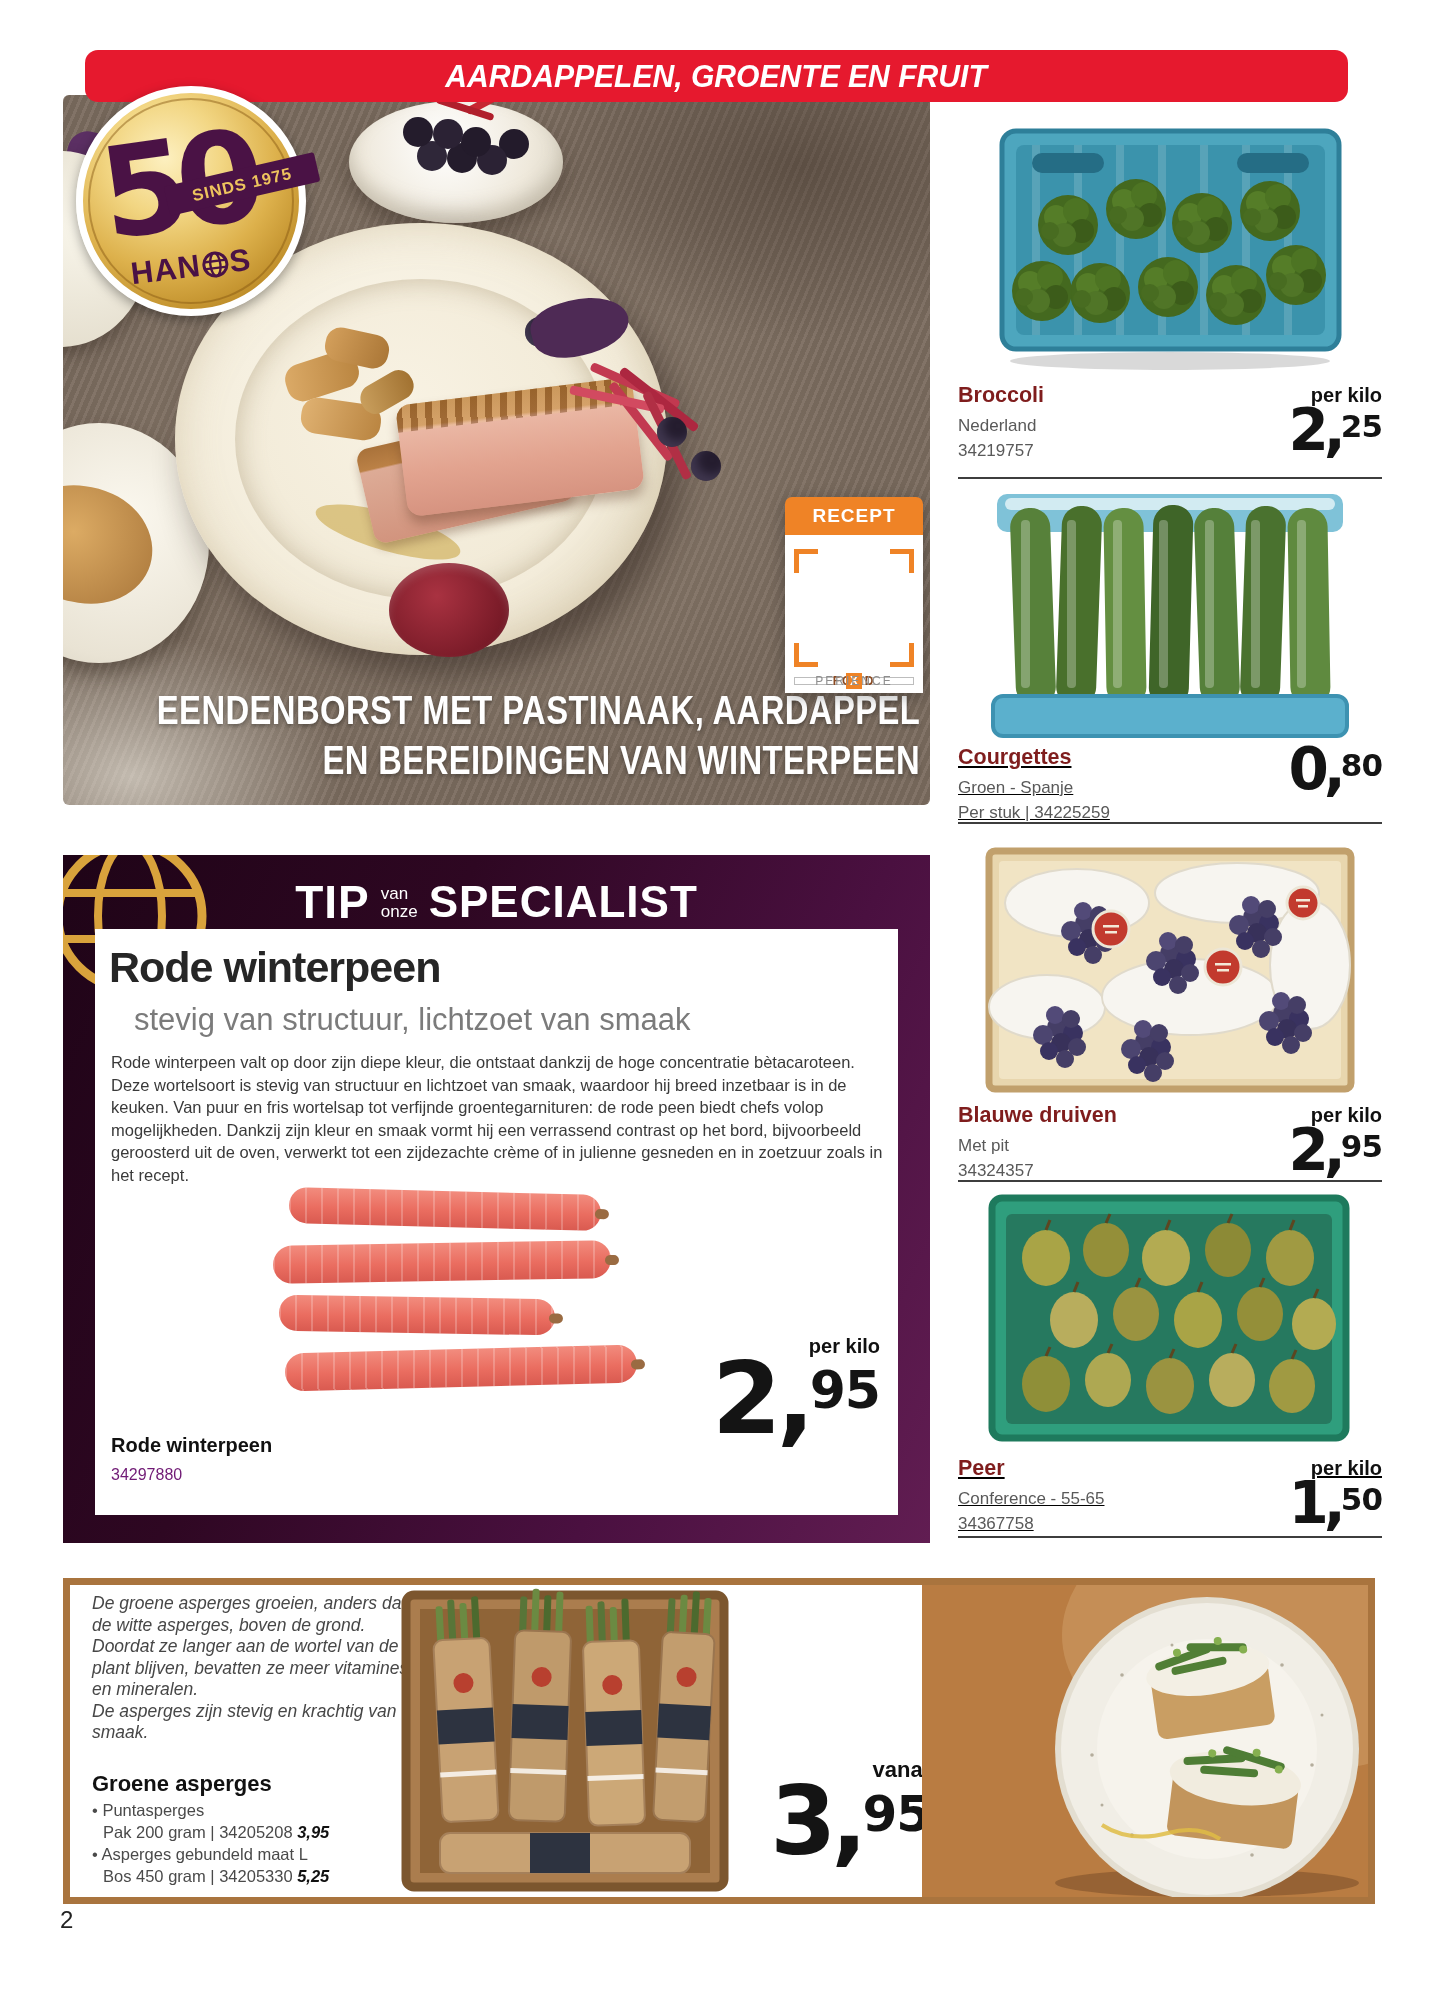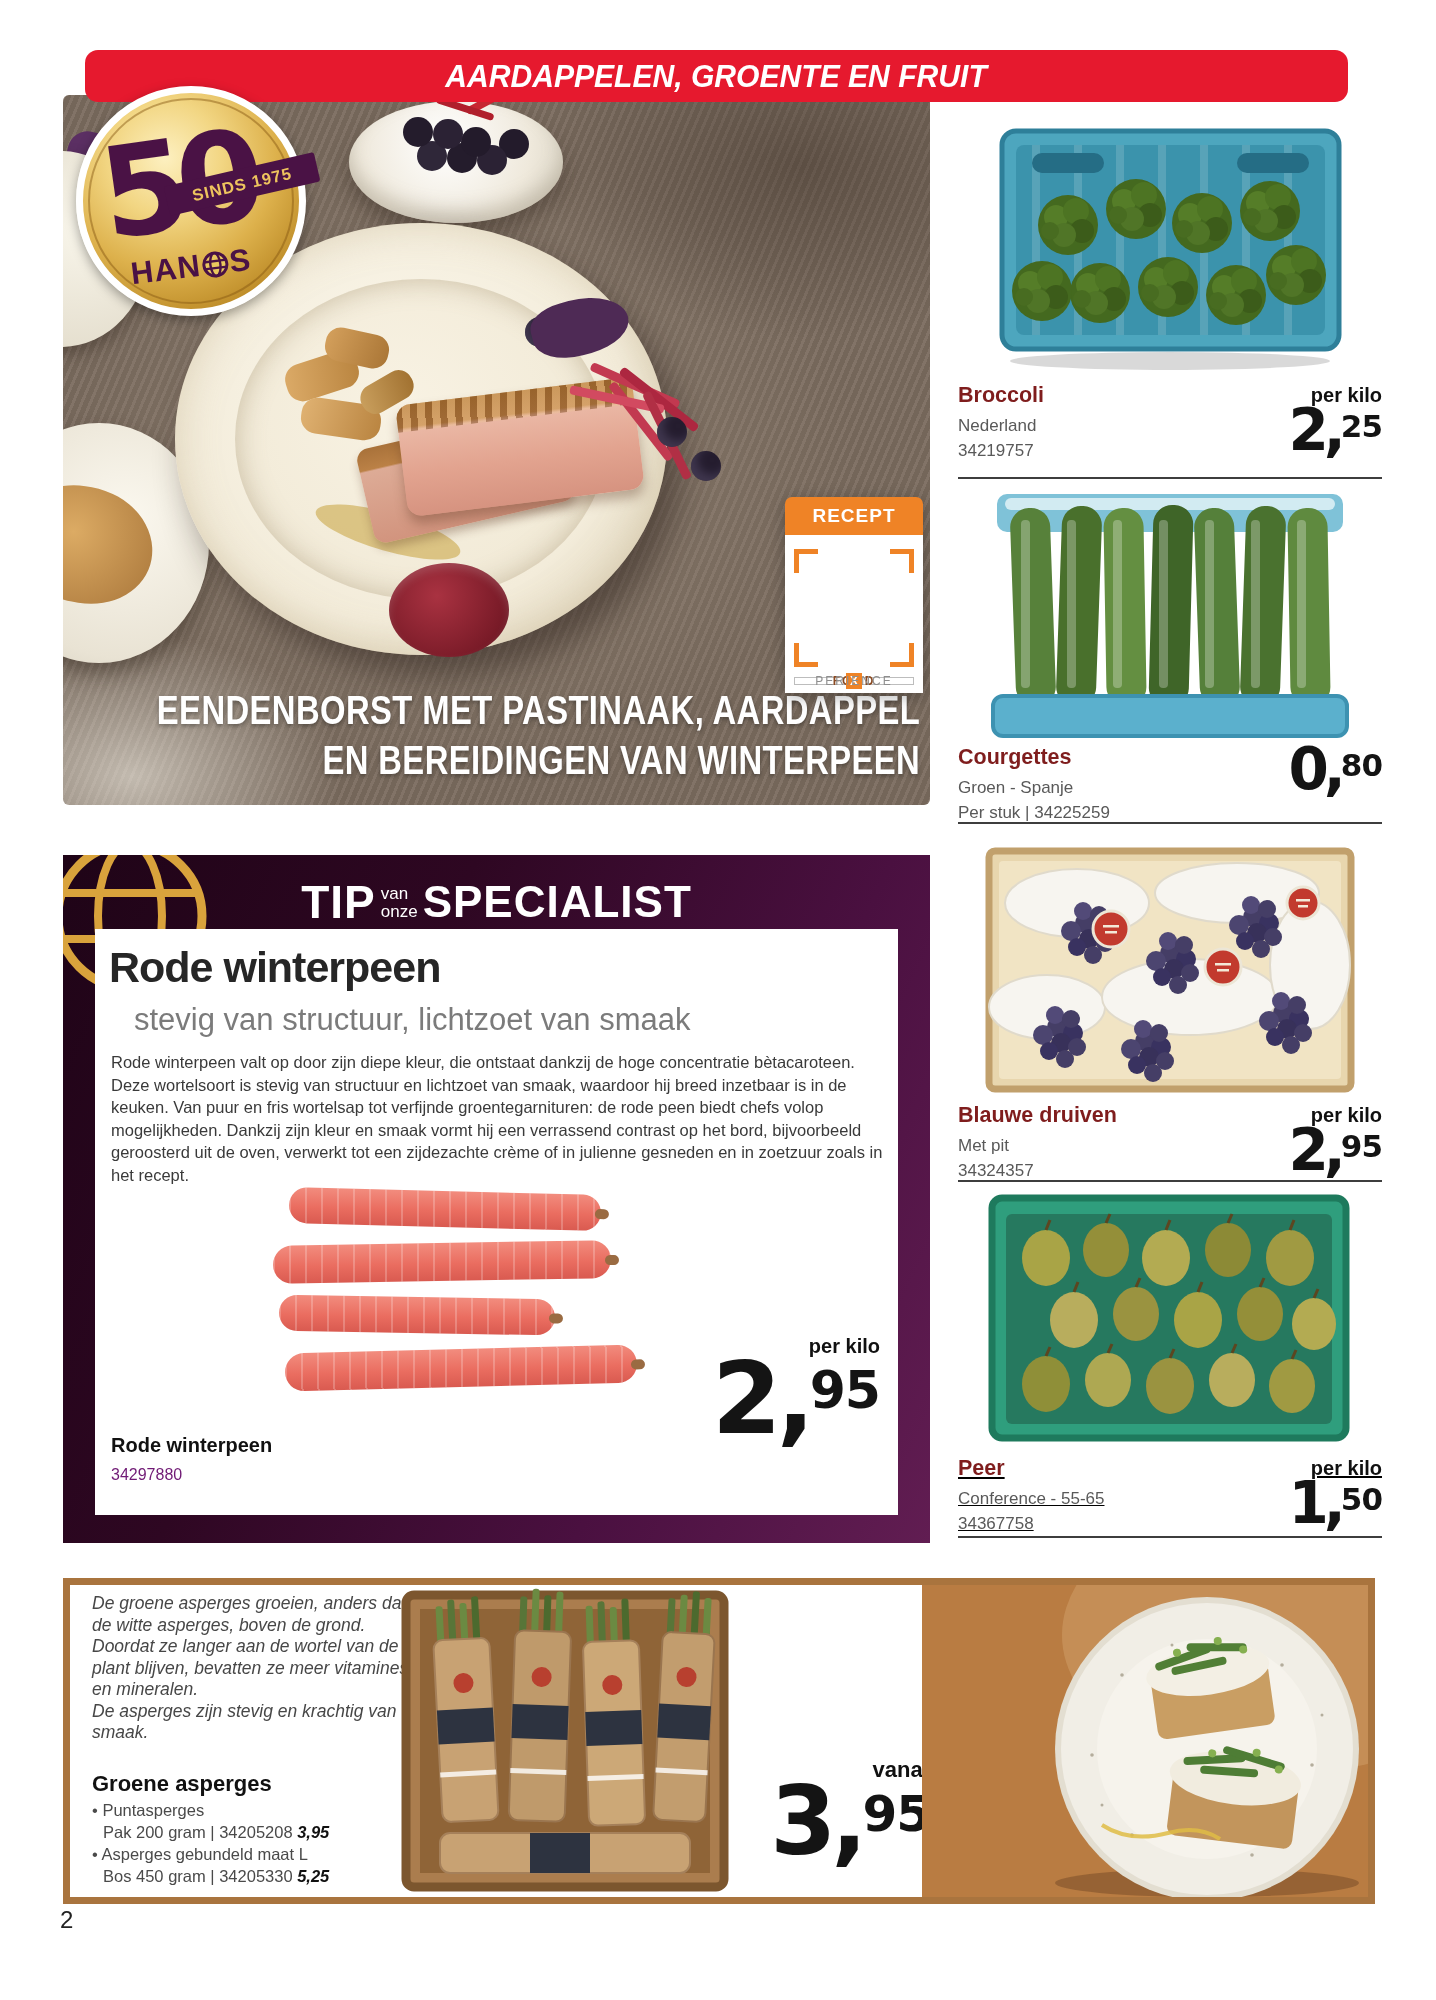--- a/index.html
+++ b/index.html
@@ -100,21 +100,21 @@
   #qr div { background:#141414; }
   .fxlogo { margin-top:10px; border:1.5px solid #bdbdbd; padding:3px 3px; display:flex; align-items:center; justify-content:center; gap:3px; }
   .fx-food { font-size:12px; font-weight:bold; color:#8a4a22; letter-spacing:2px; }
   .fx-x { width:16px; height:16px; background:#ef8326; color:#fff; font-weight:bold; display:flex; align-items:center; justify-content:center; font-size:12px; }
   .fx-per { font-size:12px; color:#8e8e8e; letter-spacing:2px; }
 
   
   .tipbox { position:absolute; left:63px; top:855px; width:867px; height:688px; overflow:hidden;
     background:linear-gradient(115deg,#1f0417 0%,#2e0722 35%,#4a1040 70%,#611d52 100%); z-index:2; }
   .tip-globe { position:absolute; left:-28px; top:-34px; }
-  .tiphead { position:absolute; left:0; right:0; top:0; height:94px; display:flex; align-items:center; justify-content:center; gap:5px; color:#fff; }
+  .tiphead { position:absolute; left:0; right:0; top:0; height:94px; display:flex; align-items:center; justify-content:center; gap:11px; color:#fff; }
   .t1 { font-size:46px; font-weight:bold; letter-spacing:1px; }
   .t2 { display:flex; flex-direction:column; font-size:17px; line-height:18px; margin-top:2px; }
   .t3 { font-size:44px; font-weight:bold; letter-spacing:1px; }
   .tippanel { position:absolute; left:32px; top:74px; right:32px; bottom:28px; background:#fff; }
   .tippanel > * { position:absolute; }
   .tiptitle { left:14px; top:14px; font-size:43px; font-weight:bold; color:#262626; letter-spacing:-1px; }
   .tipsub { left:16px; top:73px; font-size:31px; color:#7b7b7b;margin-left:23px; }
   .tipbody { left:16px; top:122px; width:776px; font-size:16.5px; line-height:22.5px; color:#3a3a3a; }
   .carrots { left:170px; top:262px; width:480px; height:232px; }
   .carrot { position:absolute; border-radius:20px;
@@ -137,21 +137,21 @@
   .price .c { line-height:1; margin-top:4px; letter-spacing:-1px; }
   .price-xl .m { font-size:100px; } .price-xl .c { font-size:52px; margin-top:6px; }
   .price-lg .m { font-size:95px; }  .price-lg .c { font-size:50px; margin-top:6px; }
   .price-md .m { font-size:58px; }  .price-md .c { font-size:31px; }
 
   
   .pphoto { position:absolute; }
   .pp1 { left:988px; top:105px; } .pp2 { left:985px; top:490px; }
   .pp3 { left:985px; top:845px; } .pp4 { left:988px; top:1192px; }
   .pinfo { position:absolute; left:958px; width:424px; display:flex; justify-content:space-between; }
-  .pi1 { top:383px; } .pi2 { top:745px; } .pi3 { top:1103px; } .pi4 { top:1456px;text-decoration:underline; }
+  .pi1 { top:383px; } .pi2 { top:745px;text-decoration:underline; } .pi3 { top:1103px; } .pi4 { top:1456px;text-decoration:underline; }
   .pname { font-size:21.5px; font-weight:bold; color:#7f1d1d; margin-bottom:5px; }
   .pline { font-size:17px; color:#595959; line-height:25px; }
   .pright { text-align:right; padding-top:1px; }
   .pdiv { position:absolute; left:958px; width:424px; border-top:2px solid #3e3e3e; }
   .pd1 { top:477px; } .pd2 { top:822px; } .pd3 { top:1180px; } .pd4 { top:1536px; }
 
   
   .bbox { position:absolute; left:63px; top:1578px; width:1312px; height:326px;
     border:7px solid #a9743e; background:#fff; }
   .bbox > * { position:absolute; }

